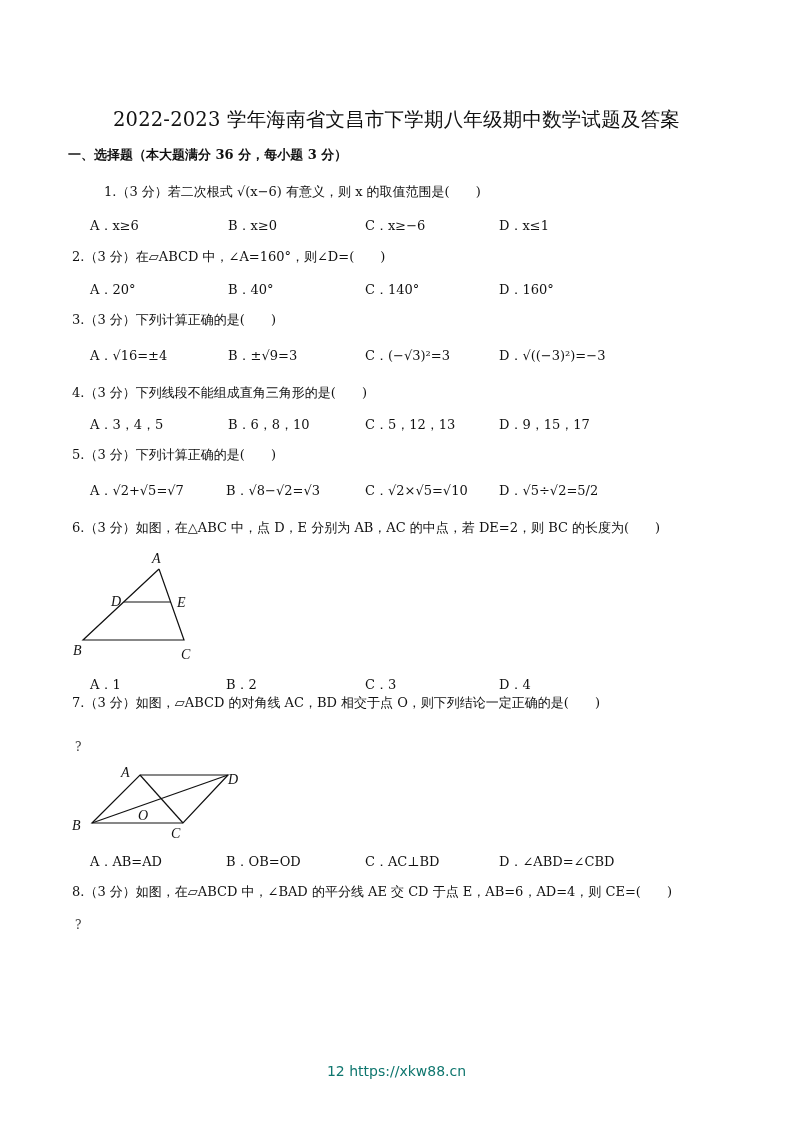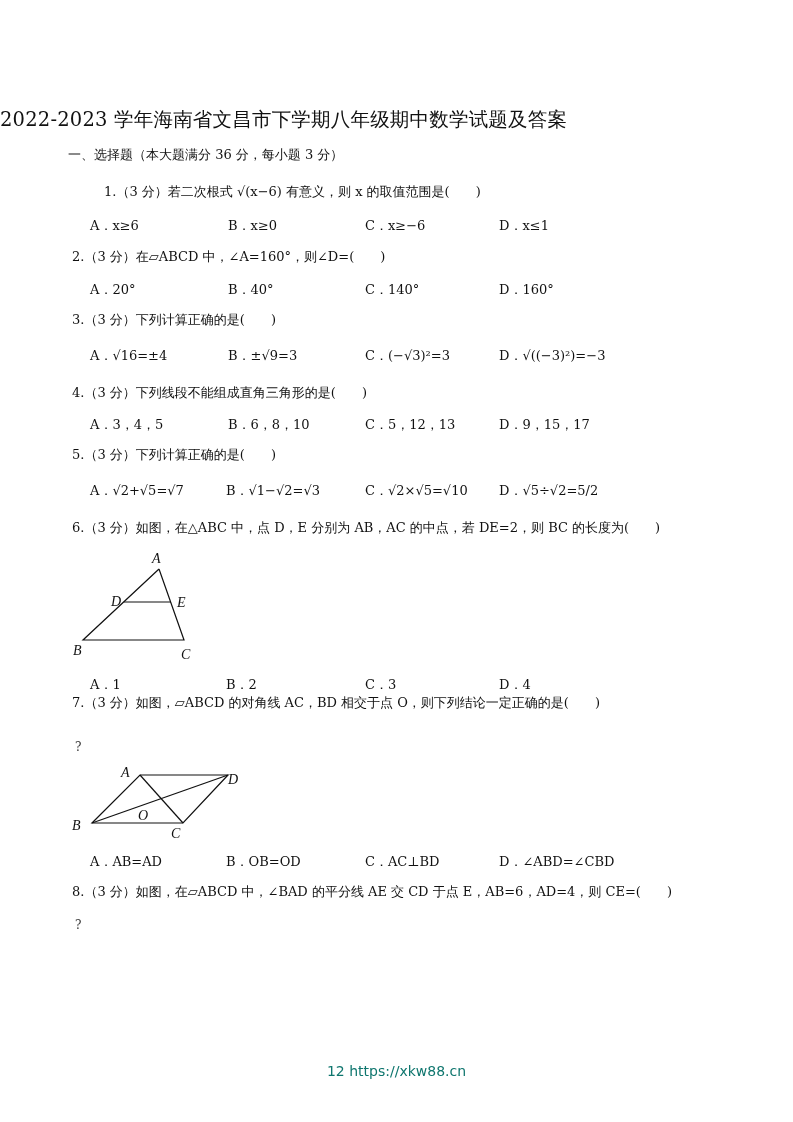--- a/index.html
+++ b/index.html
@@ -1,20 +1,20 @@
 <!DOCTYPE html>
 <html><head>
 <meta charset="utf-8">
 <style>
   html, body { margin:0; padding:0; background:#ffffff; }
   body { width:793px; height:1122px; position:relative; overflow:hidden;
          font-family:"DejaVu Serif","Liberation Serif",serif; color:#111; }
   .abs { position:absolute; white-space:nowrap; }
-  .title { left:0; width:793px; text-align:left; top:106px; font-size:19.5px; font-weight:normal; letter-spacing:0.2px; }
-  .section { left:68px; top:146px; font-size:13px; font-weight:normal; }
+  .title { left:0; width:793px; text-align:center; top:106px; font-size:19.5px; font-weight:normal; letter-spacing:0.2px; }
+  .section { left:68px; top:146px; font-size:13px; font-weight:bold; }
   .q { left:72px; font-size:13px; }
   .opt { font-size:13px; }
   .q-mark { left:75px; font-size:12px; color:#333; }
   .footer { left:0; width:793px; text-align:center; top:1063px; font-size:14px; color:#0f766e;
             font-family:"DejaVu Sans","Liberation Sans",sans-serif; }
   svg text { font-family:"Liberation Serif","DejaVu Serif",serif; font-style:italic; font-size:14px; fill:#111; }
 </style>
 </head>
 <body>
 
@@ -40,21 +40,21 @@
 <div class="abs opt" style="left:499px;top:347px;">D．√((−3)²)=−3</div>
 
 <div class="abs q" style="top:384px;">4.（3 分）下列线段不能组成直角三角形的是(　　)</div>
 <div class="abs opt" style="left:90px;top:416px;">A．3，4，5</div>
 <div class="abs opt" style="left:228px;top:416px;">B．6，8，10</div>
 <div class="abs opt" style="left:365px;top:416px;">C．5，12，13</div>
 <div class="abs opt" style="left:499px;top:416px;">D．9，15，17</div>
 
 <div class="abs q" style="top:446px;">5.（3 分）下列计算正确的是(　　)</div>
 <div class="abs opt" style="left:90px;top:482px;">A．√2+√5=√7</div>
-<div class="abs opt" style="left:226px;top:482px;">B．√1−√2=√3</div>
+<div class="abs opt" style="left:226px;top:482px;">B．√8−√2=√3</div>
 <div class="abs opt" style="left:365px;top:482px;">C．√2×√5=√10</div>
 <div class="abs opt" style="left:499px;top:482px;">D．√5÷√2=5/2</div>
 
 <div class="abs q" style="top:519px;">6.（3 分）如图，在△ABC 中，点 D，E 分别为 AB，AC 的中点，若 DE=2，则 BC 的长度为(　　)</div>
 <svg class="abs" style="left:60px;top:545px;" width="200" height="125">
   <polyline points="99,24 23,95 124,95 99,24" fill="none" stroke="#111" stroke-width="1.2"></polyline>
   <line x1="64" y1="57" x2="111" y2="57" stroke="#111" stroke-width="1.2"></line>
   <text x="92" y="18">A</text>
   <text x="51" y="61">D</text>
   <text x="117" y="62">E</text>

